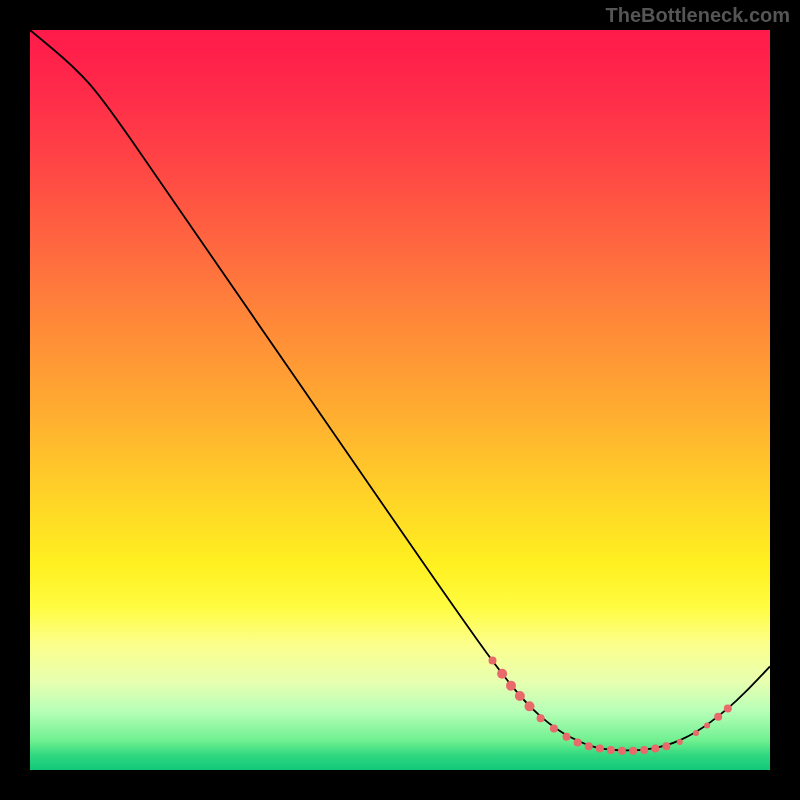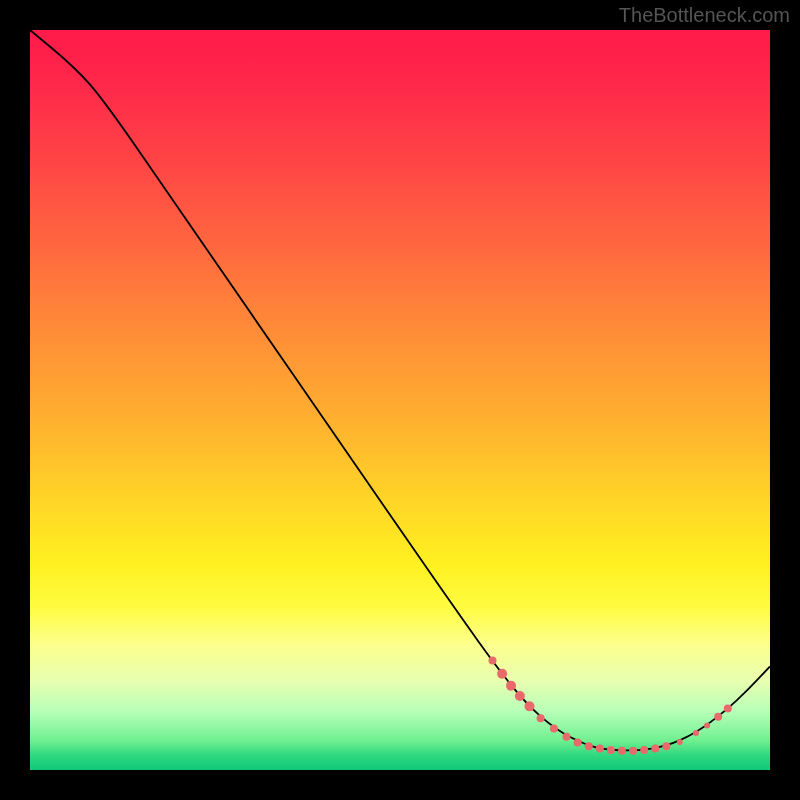--- a/index.html
+++ b/index.html
@@ -3,21 +3,21 @@
 <meta charset="utf-8">
 <style>
   * { margin: 0; padding: 0; box-sizing: border-box; }
   body { width: 800px; height: 800px; background: #000; position: relative; font-family: Arial, sans-serif; }
   .watermark {
     position: absolute;
     top: 4px;
     right: 10px;
     color: #555;
     font-size: 20px;
-    font-weight: 400;
+    font-weight: 700;
     z-index: 10;
   }
   .plot-area {
     position: absolute;
     left: 30px;
     top: 30px;
     width: 740px;
     height: 740px;
     background: linear-gradient(to bottom,
       #ff1a4a 0%,

